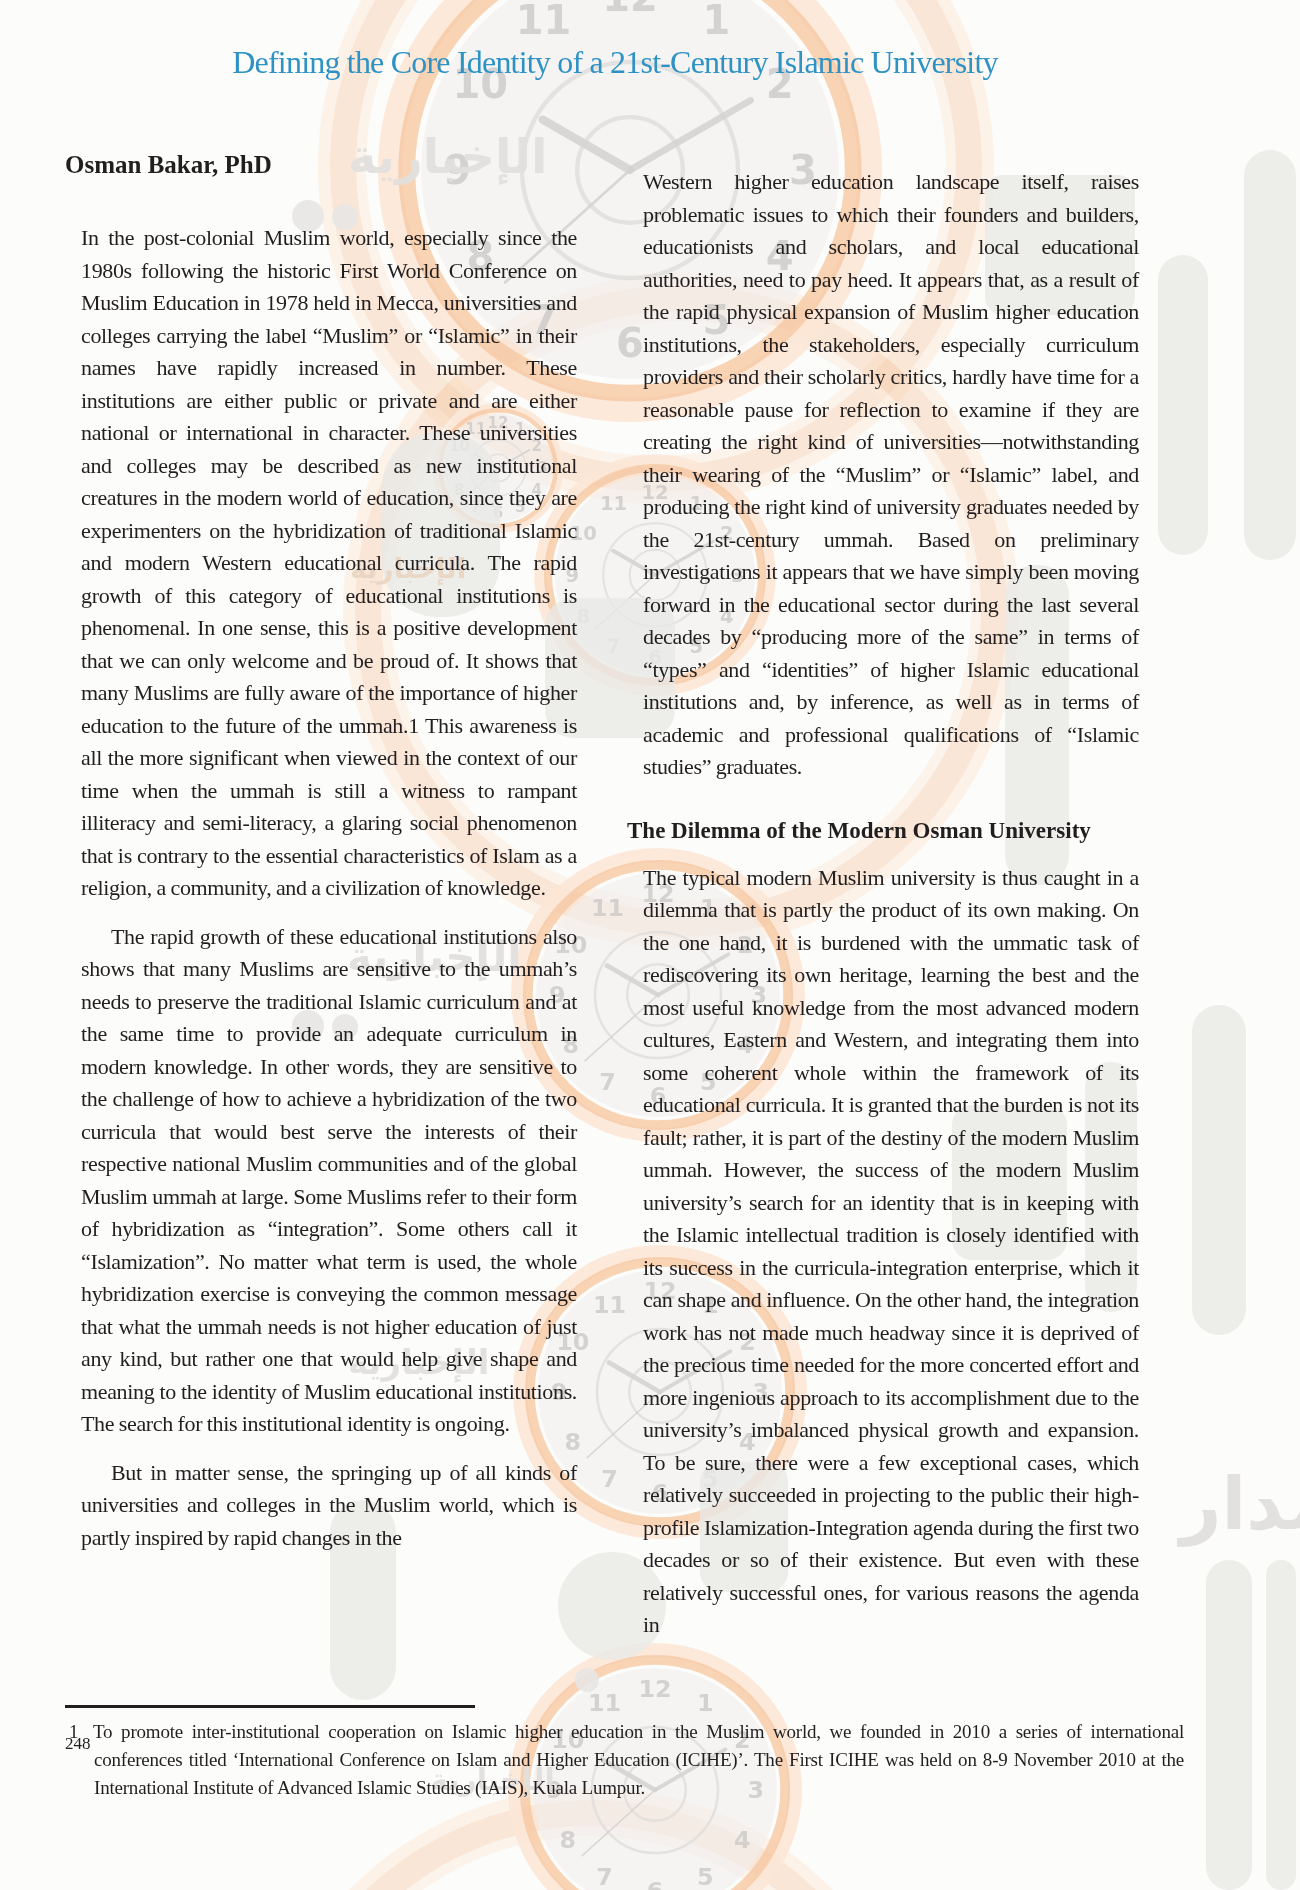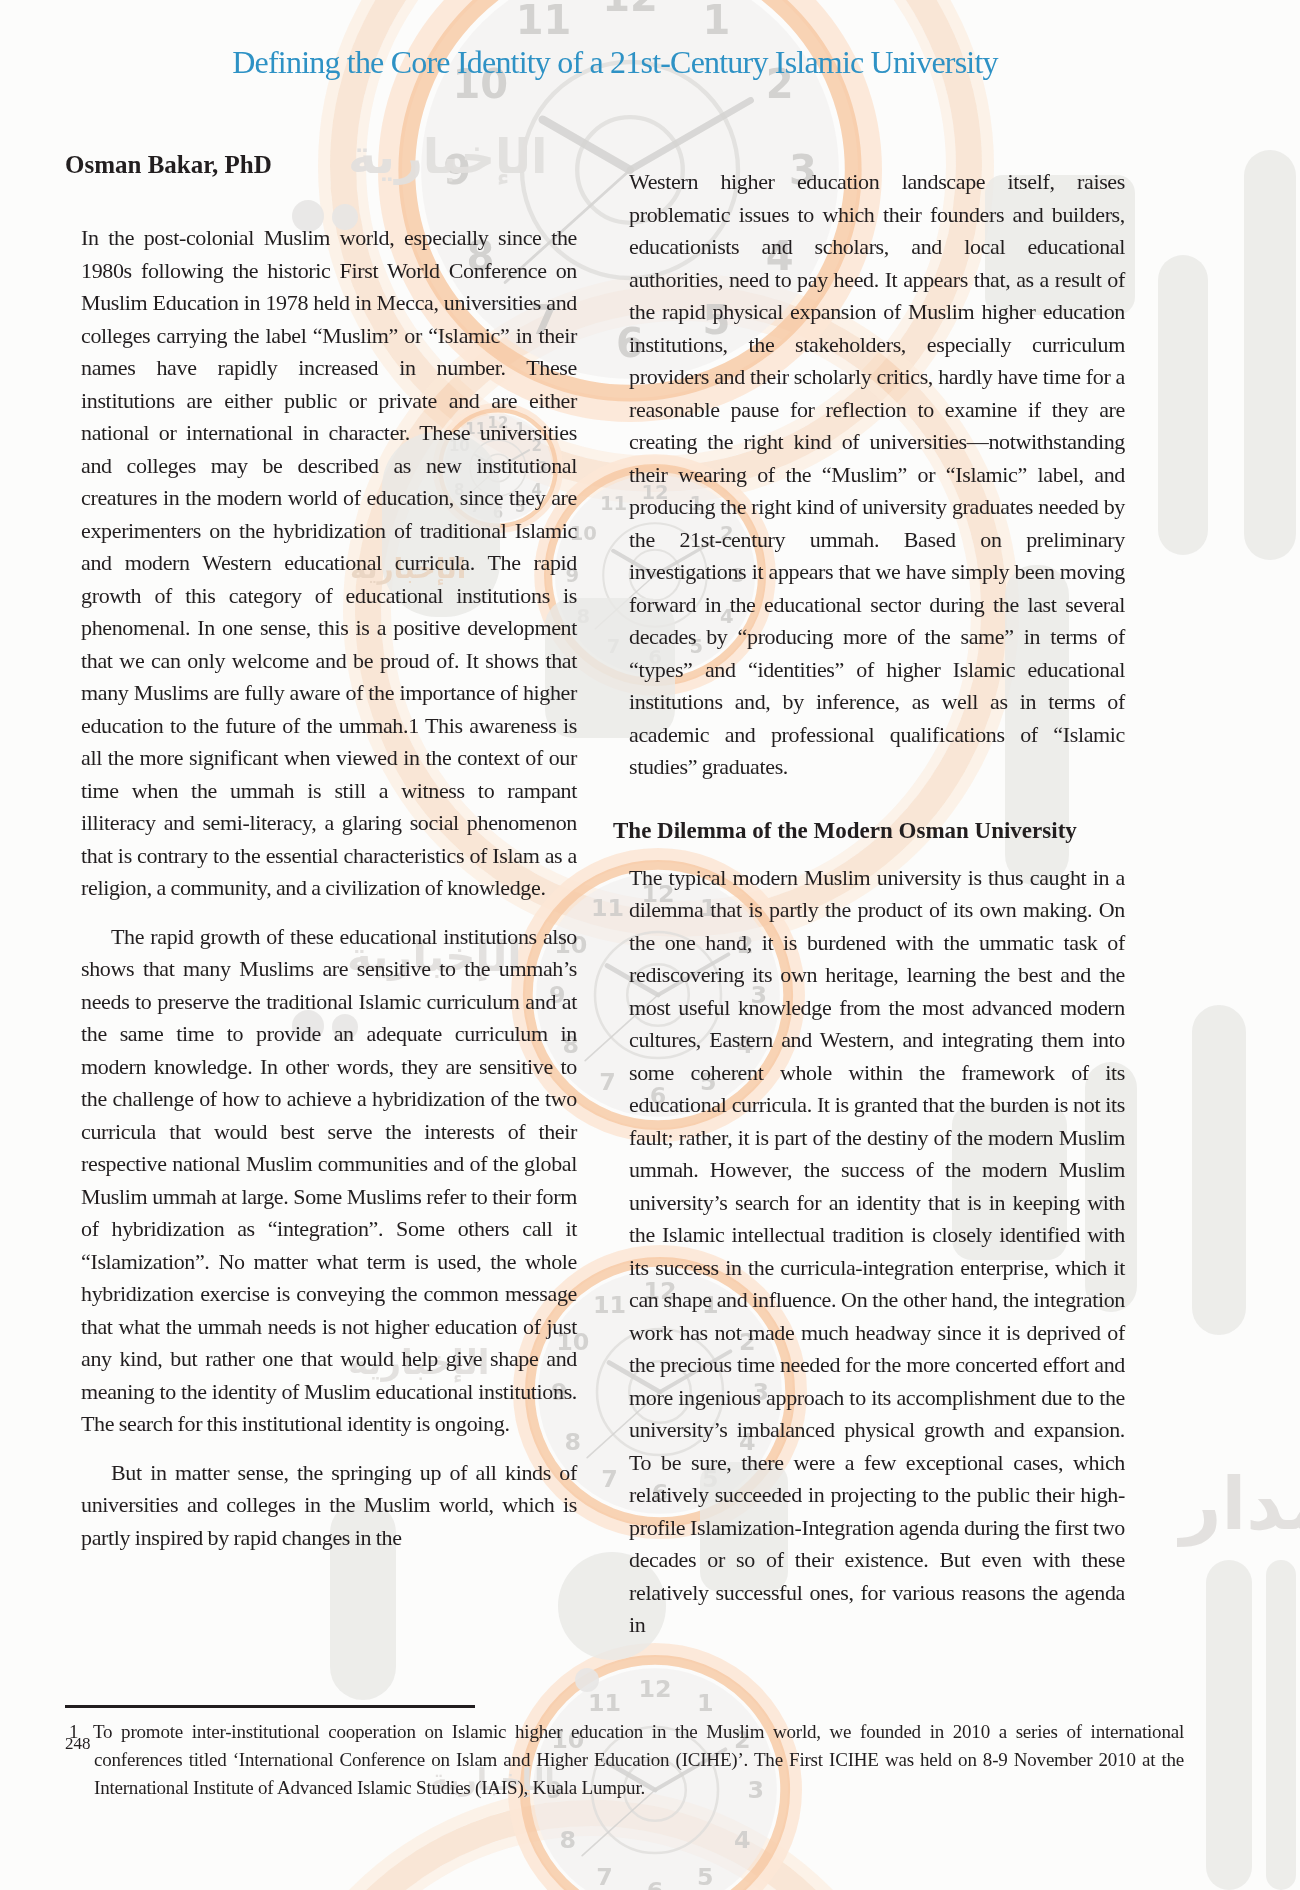--- a/index.html
+++ b/index.html
@@ -13,21 +13,21 @@
   .wm-word{position:absolute;color:#e2e0de;font-family:"DejaVu Sans", sans-serif;
            font-weight:bold;letter-spacing:1px;opacity:.95;}
   .wm-word.tint{color:#ead6c4;}
   .wm-glyph{position:absolute;background:#e9e8e6;opacity:.8;}
   .wm-dot{position:absolute;background:#e7e6e4;border-radius:50%;opacity:.9;}
   
   .content{position:absolute;inset:0;z-index:2;}
   .title{position:absolute;left:65px;top:44px;margin:0;width:1100px;
          font-size:32px;font-weight:normal;letter-spacing:-0.8px;color:#2e92c5;text-align:center;}
   .columns{position:absolute;left:65px;top:150px;width:1090px;height:1552px;
-           display:flex;gap:20px;overflow:hidden;}
+           display:flex;gap:34px;overflow:hidden;}
   .col{width:528px;}
   .author{margin:0 0 42px 0;font-size:25px;line-height:30px;font-weight:bold;}
   .heading{margin:0 0 2px 0;font-size:23px;line-height:31px;font-weight:bold;}
   .heading.dilemma{margin-top:31px;margin-bottom:2px;}
   .body{margin:16px;font-size:22px;line-height:32.5px;text-align:justify;
         letter-spacing:-0.35px;word-spacing:-0.5px;}
   .body.indent{text-indent:30px;}
   .fn-rule{position:absolute;left:65px;top:1705px;width:410px;height:3px;background:#221e1f;}
   .footnote{position:absolute;left:65px;top:1714px;width:1090px;margin:4px;
             font-size:19px;line-height:28px;text-align:justify;

